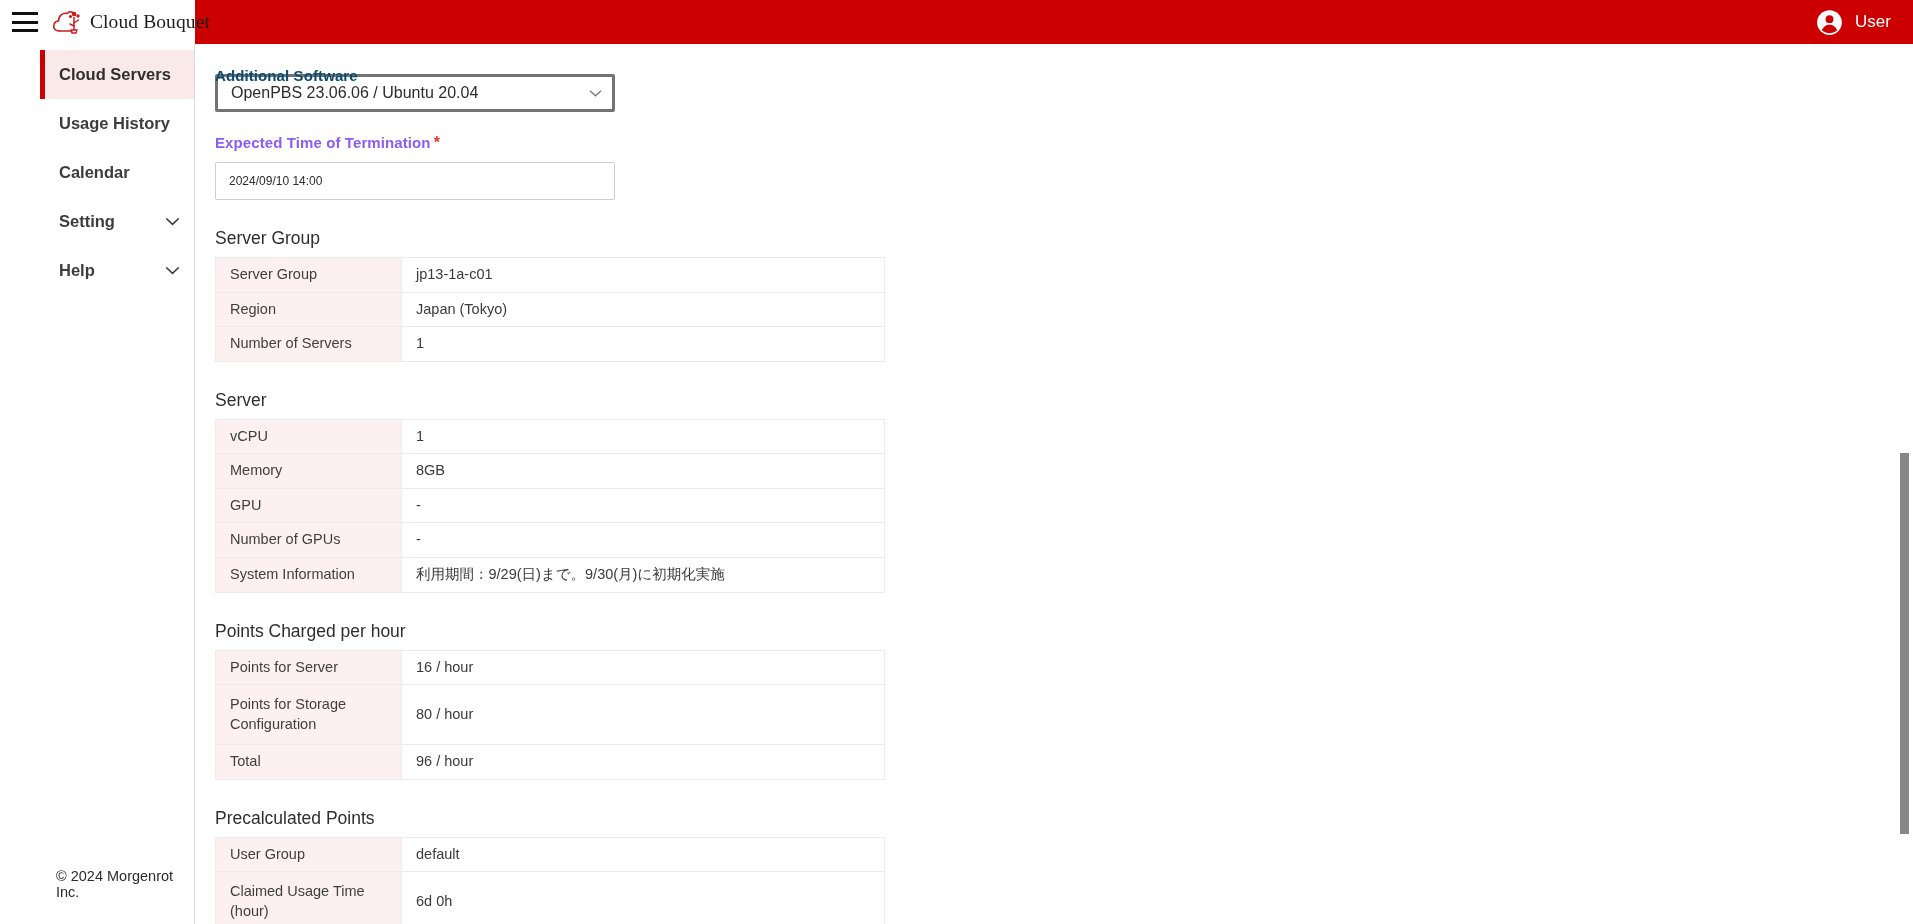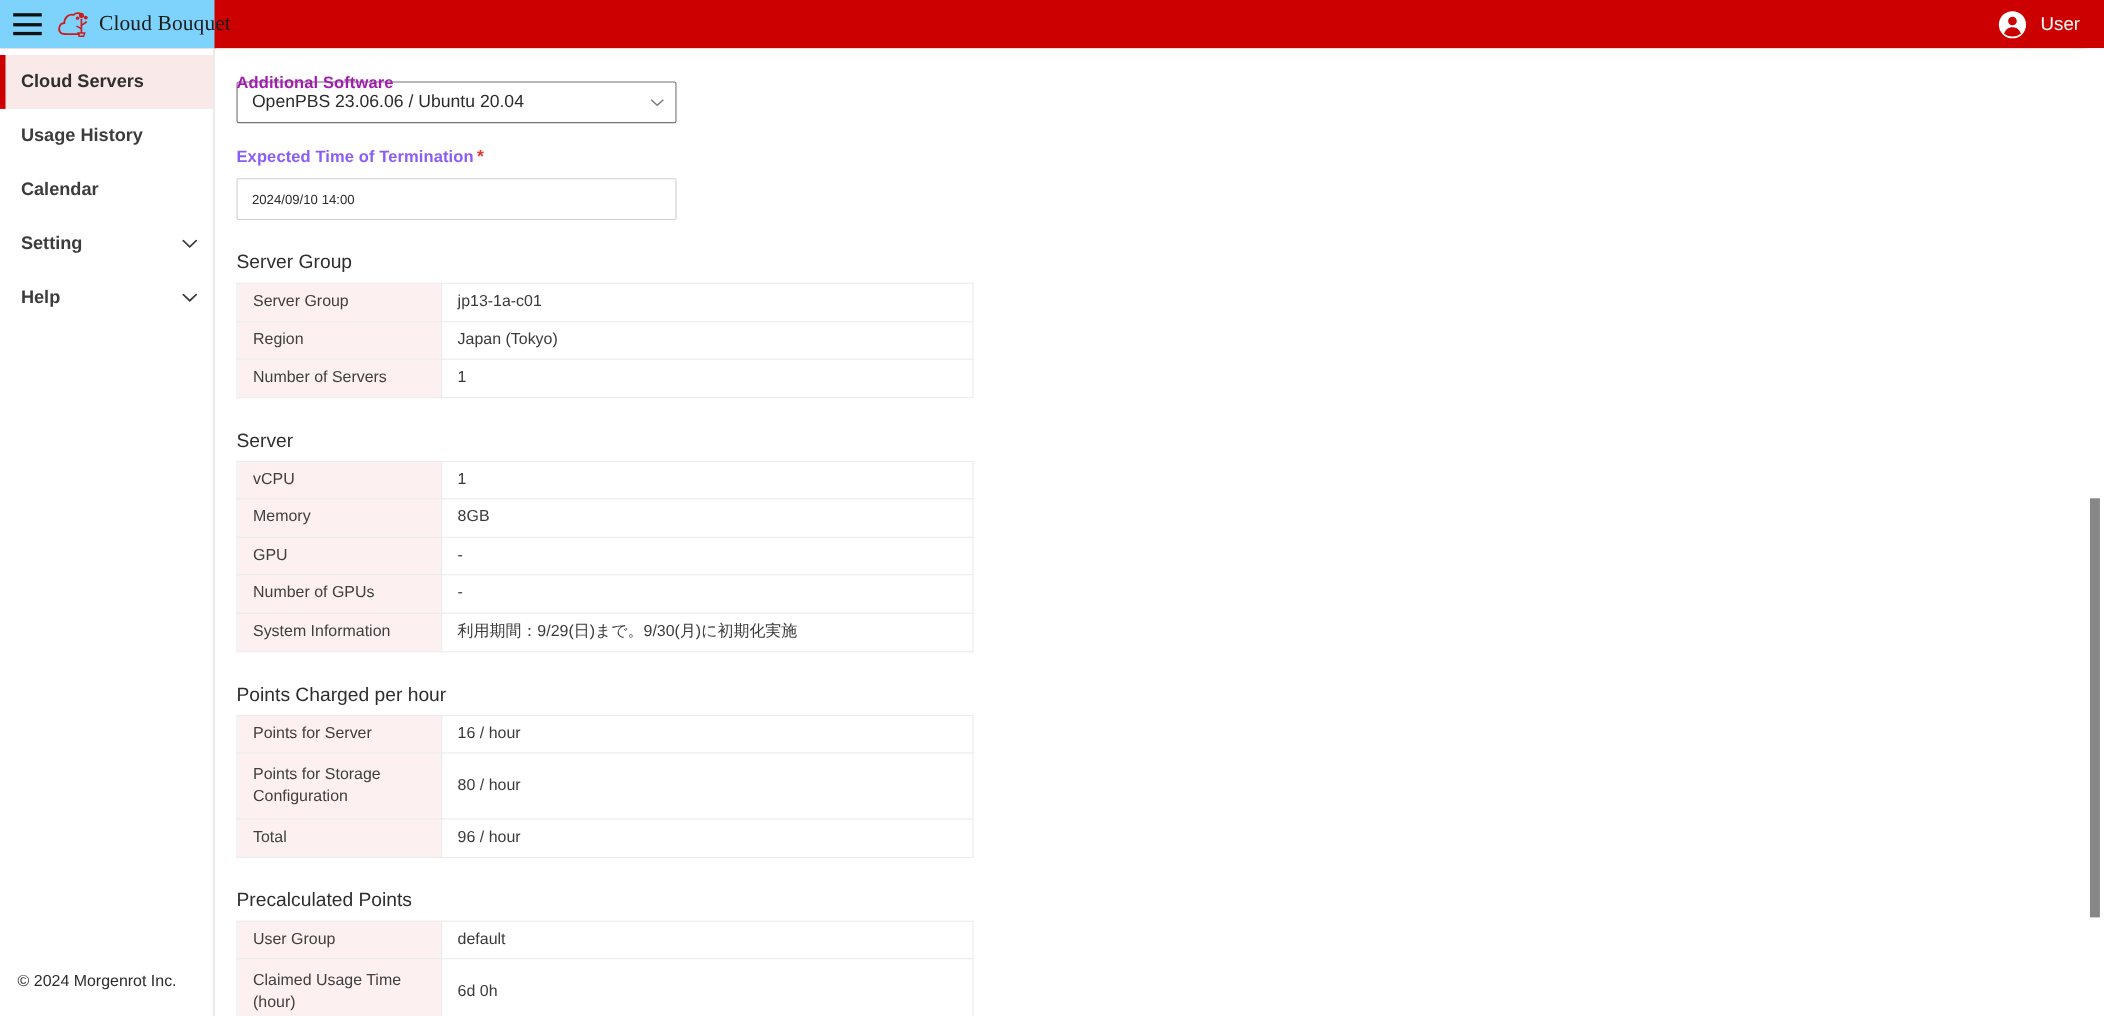--- a/index.html
+++ b/index.html
@@ -10,21 +10,21 @@
     overflow: hidden;
   }
   .app { position: relative; width: 1913px; height: 924px; }
 
   
   .topbar {
     position: absolute; top: 0; left: 0; width: 1913px; height: 44px;
     background: #cc0000; display: flex; align-items: center;
   }
   .topbar-left {
-    width: 195px; height: 44px; background: #7dd3fc;
+    width: 195px; height: 44px; background: #ffffff;
     display: flex; align-items: center; flex: 0 0 195px;
   }
   .hamburger {
     width: 26px; height: 20px; margin-left: 12px; margin-right: 14px;
     display: flex; flex-direction: column; justify-content: space-between;
     cursor: pointer;
   }
   .hamburger span { display:block; width: 26px; height: 3px; background:#111; border-radius:0; }
   .brand { display: flex; align-items: center; gap: 7px; }
   .brand-logo { width: 31px; height: 26px; display:block; }
@@ -37,21 +37,21 @@
     display: flex; align-items: center; gap: 12px;
     margin-right: 22px; cursor: pointer;
   }
   .user-icon { width: 27px; height: 27px; display:block; }
   .user-label { color:#ffffff; font-size: 17px; }
 
   
   .sidebar {
     position: absolute; top: 44px; left: 0; width: 195px; height: 880px;
     background: #ffffff; border-right: 1px solid #dadada;
-    display: flex; flex-direction: column;
+    display: flex; flex-direction: column; padding-left: 40px;
   }
   .nav { padding-top: 6px; }
   .nav-item {
     position: relative; height: 49px; display: flex; align-items: center;
     padding-left: 19px; padding-right: 14px; cursor: pointer;
     font-size: 16.5px; font-weight: bold; color: #3c3c3c;
   }
   .nav-item.active { background: #fae9e9; color: #2f2f2f; }
   .nav-item.active::before {
     content: ""; position: absolute; left: 0; top: 0;
@@ -68,27 +68,27 @@
   .main {
     position: absolute; top: 44px; left: 196px;
     width: 1717px; height: 880px; background: #ffffff; overflow: hidden;
   }
   .content { position: relative; padding: 0 0 0 19px; }
 
   .field-label {
     font-size: 15px; font-weight: bold; color: #8b5cf6; letter-spacing:.1px;
   }
   .field-label.clipped {
-    position: absolute; top: -7px; left: 19px; color:#a21caf;
+    position: absolute; top: -7px; left: 19px; color:#0c4a6e;
   }
   .req { color: #e53535; font-weight: bold; margin-left: 3px; }
 
   .select-box {
     margin-top: 30px; width: 400px; height: 38px;
-    border: 1px solid #737373; border-radius: 2px; background:#fff;
+    border: 3px solid #737373; border-radius: 2px; background:#fff;
     display:flex; align-items:center; padding: 0 10px 0 13px; cursor:pointer;
   }
   .select-box .val { flex:1 1 auto; font-size: 16px; color:#2c2c2c; }
   .caret { width: 13px; height: 8px; display:block; }
 
   .label-row { margin-top: 22px; }
 
   .text-input {
     margin-top: 10px; width: 400px; height: 38px;
     border: 1px solid #cfcfcf; border-radius: 2px; background:#fff;

